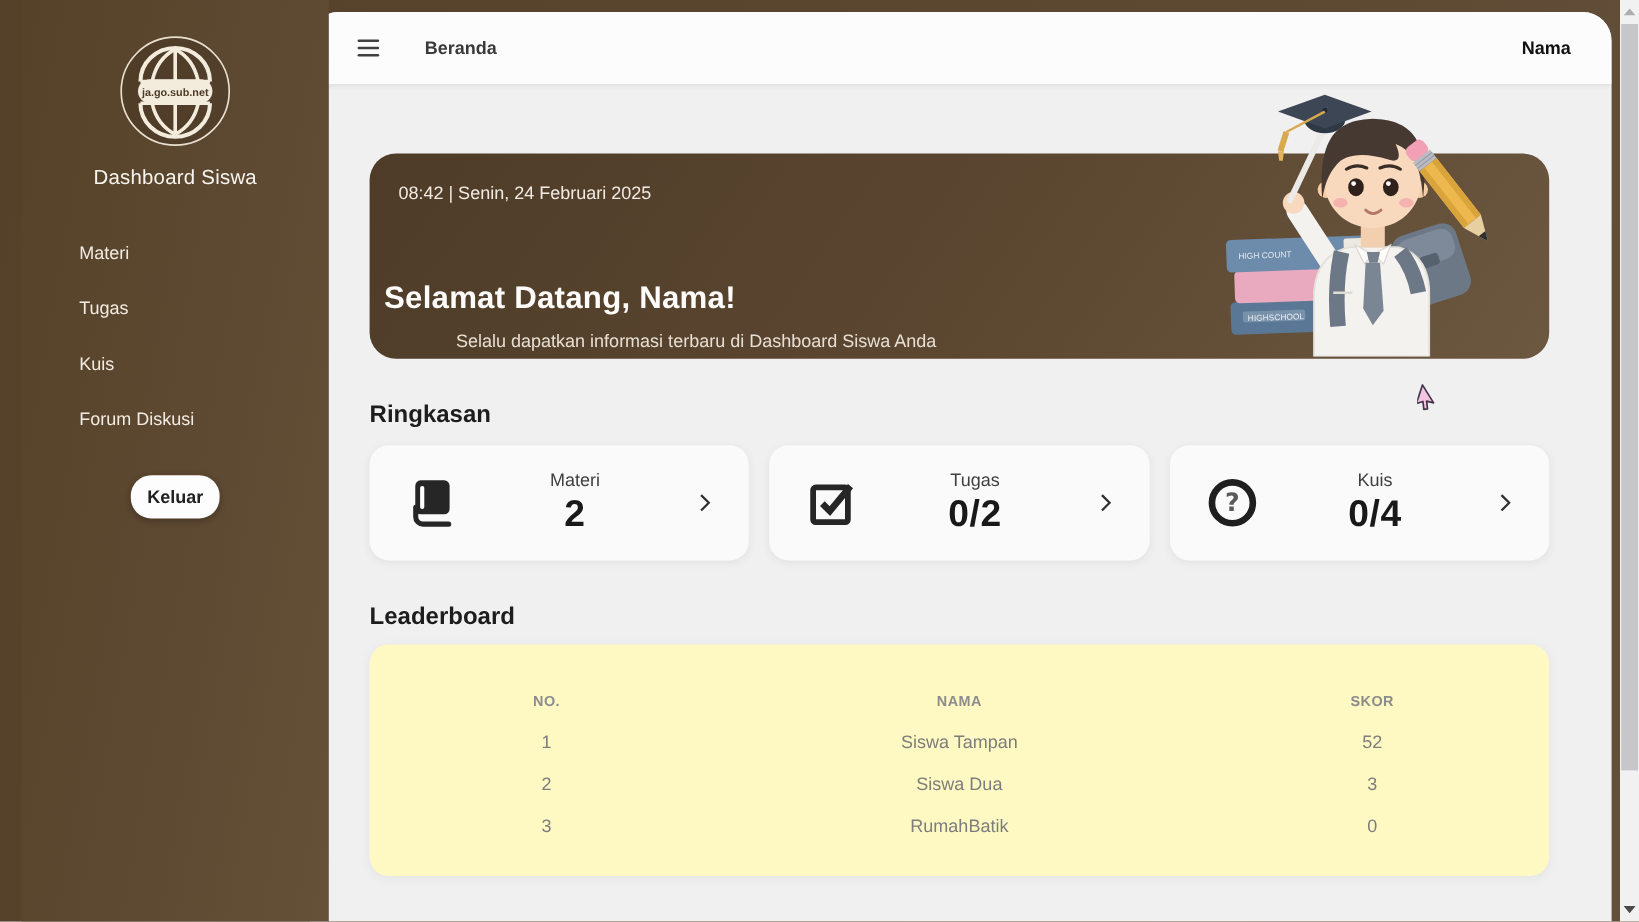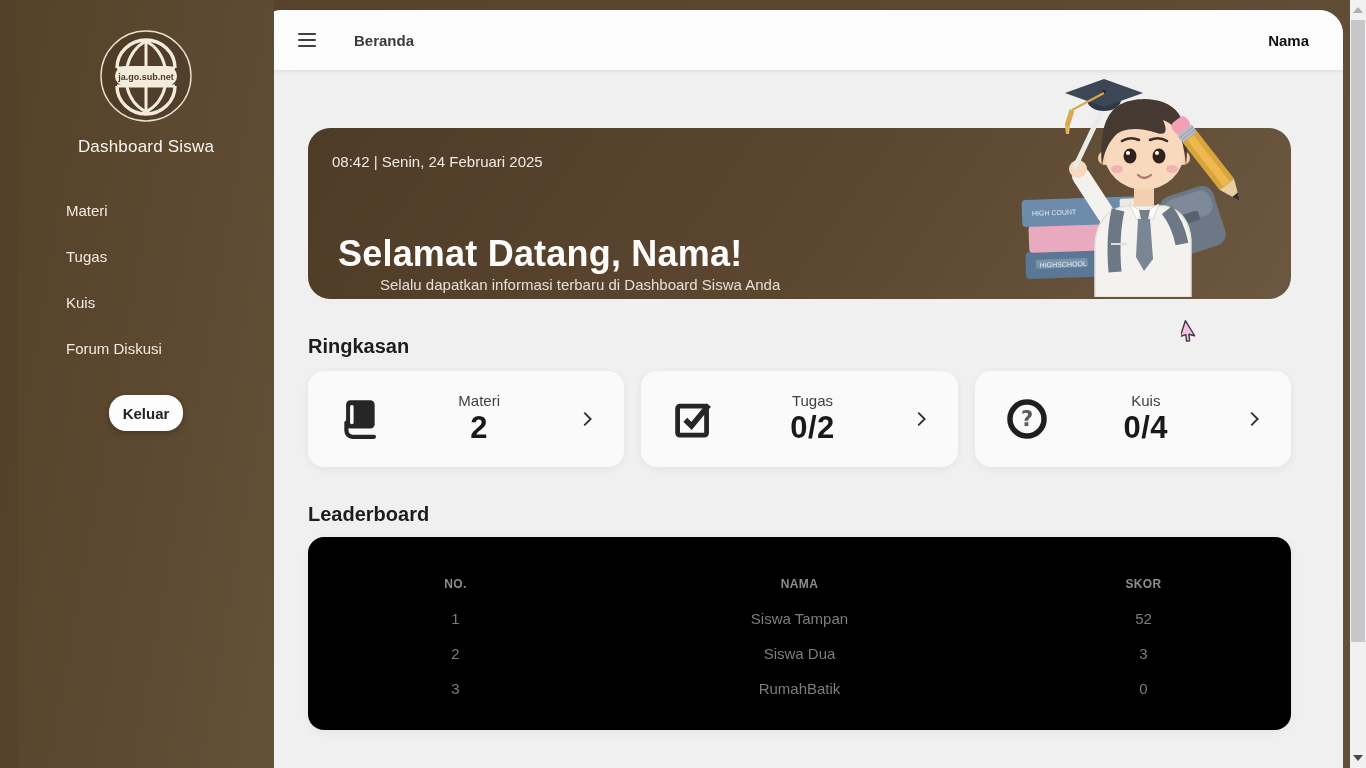--- a/index.html
+++ b/index.html
@@ -42,37 +42,37 @@
   .hamburger div { height:2px; background:#3f3f3f; margin:4px 0; border-radius:1px; }
   .breadcrumb { margin-left:38px; font-size:15px; font-weight:600; color:#3a3a3a; }
   .user-name { margin-left:auto; font-size:15px; font-weight:bold; color:#111; cursor:pointer; }
   .content { padding:58px 52px 0 50px; }
   
   .banner {
     position:relative; height:171px; border-radius:22px;
     background:linear-gradient(125deg,#4e3c28 0%,#5c4731 55%,#6c5841 100%);
   }
   .banner-datetime { position:absolute; left:24px; top:25px; font-size:15px; color:#f2eae1; }
-  .banner-title { position:absolute; left:30px; top:105px; font-size:36px; font-weight:bold; color:#fdfcfa; letter-spacing:.2px; }
+  .banner-title { position:absolute; left:12px; top:105px; font-size:26px; font-weight:bold; color:#fdfcfa; letter-spacing:.2px; }
   .banner-subtitle { position:absolute; left:24px; top:148px; font-size:15px; color:#e8dfd4;margin-left:48px; }
   .illustration { position:absolute; right:36px; bottom:2px; width:240px; height:225px; }
   
   .section-heading { margin-top:36px; font-size:20px; font-weight:bold; color:#1d1d1d; }
   .cards { display:flex; gap:17px; margin-top:13px; }
   .card {
     flex:1; height:96px; background:#fbfafa; border-radius:16px;
     box-shadow:0 2px 8px rgba(0,0,0,.06); display:flex; align-items:center;
     padding:0 26px 0 30px; cursor:pointer;
   }
   .card-mid { flex:1; text-align:center; }
   .card-label { font-size:15px; color:#3f3f3f; }
   .card-value { font-size:31px; font-weight:bold; color:#191919; margin-top:1px; letter-spacing:.5px; }
   
   .board {
-    margin-top:11px; background:#000000; border-radius:16px;
+    margin-top:11px; background:#fef9c3; border-radius:16px;
     box-shadow:0 2px 10px rgba(0,0,0,.05); padding:26px 0 24px;
   }
   table { width:100%; border-collapse:collapse; }
   th { font-size:12px; color:#8c8c8c; font-weight:bold; letter-spacing:.4px; padding:14px 0 10px; text-align:center; }
   td { font-size:15px; color:#7d7d7d; text-align:center; padding:9px 0; }
   
   .scrollbar { position:absolute; right:0; top:0; width:16px; height:768px; background:#f1f1f1; z-index:10; }
   .sb-thumb { position:absolute; top:20px; left:1px; width:14px; height:622px; background:#c7c6ca; cursor:pointer; }
   .sb-arrow { position:absolute; left:0; width:16px; height:16px; display:flex; align-items:center; justify-content:center; cursor:pointer; }
   .sb-up { top:2px; }

